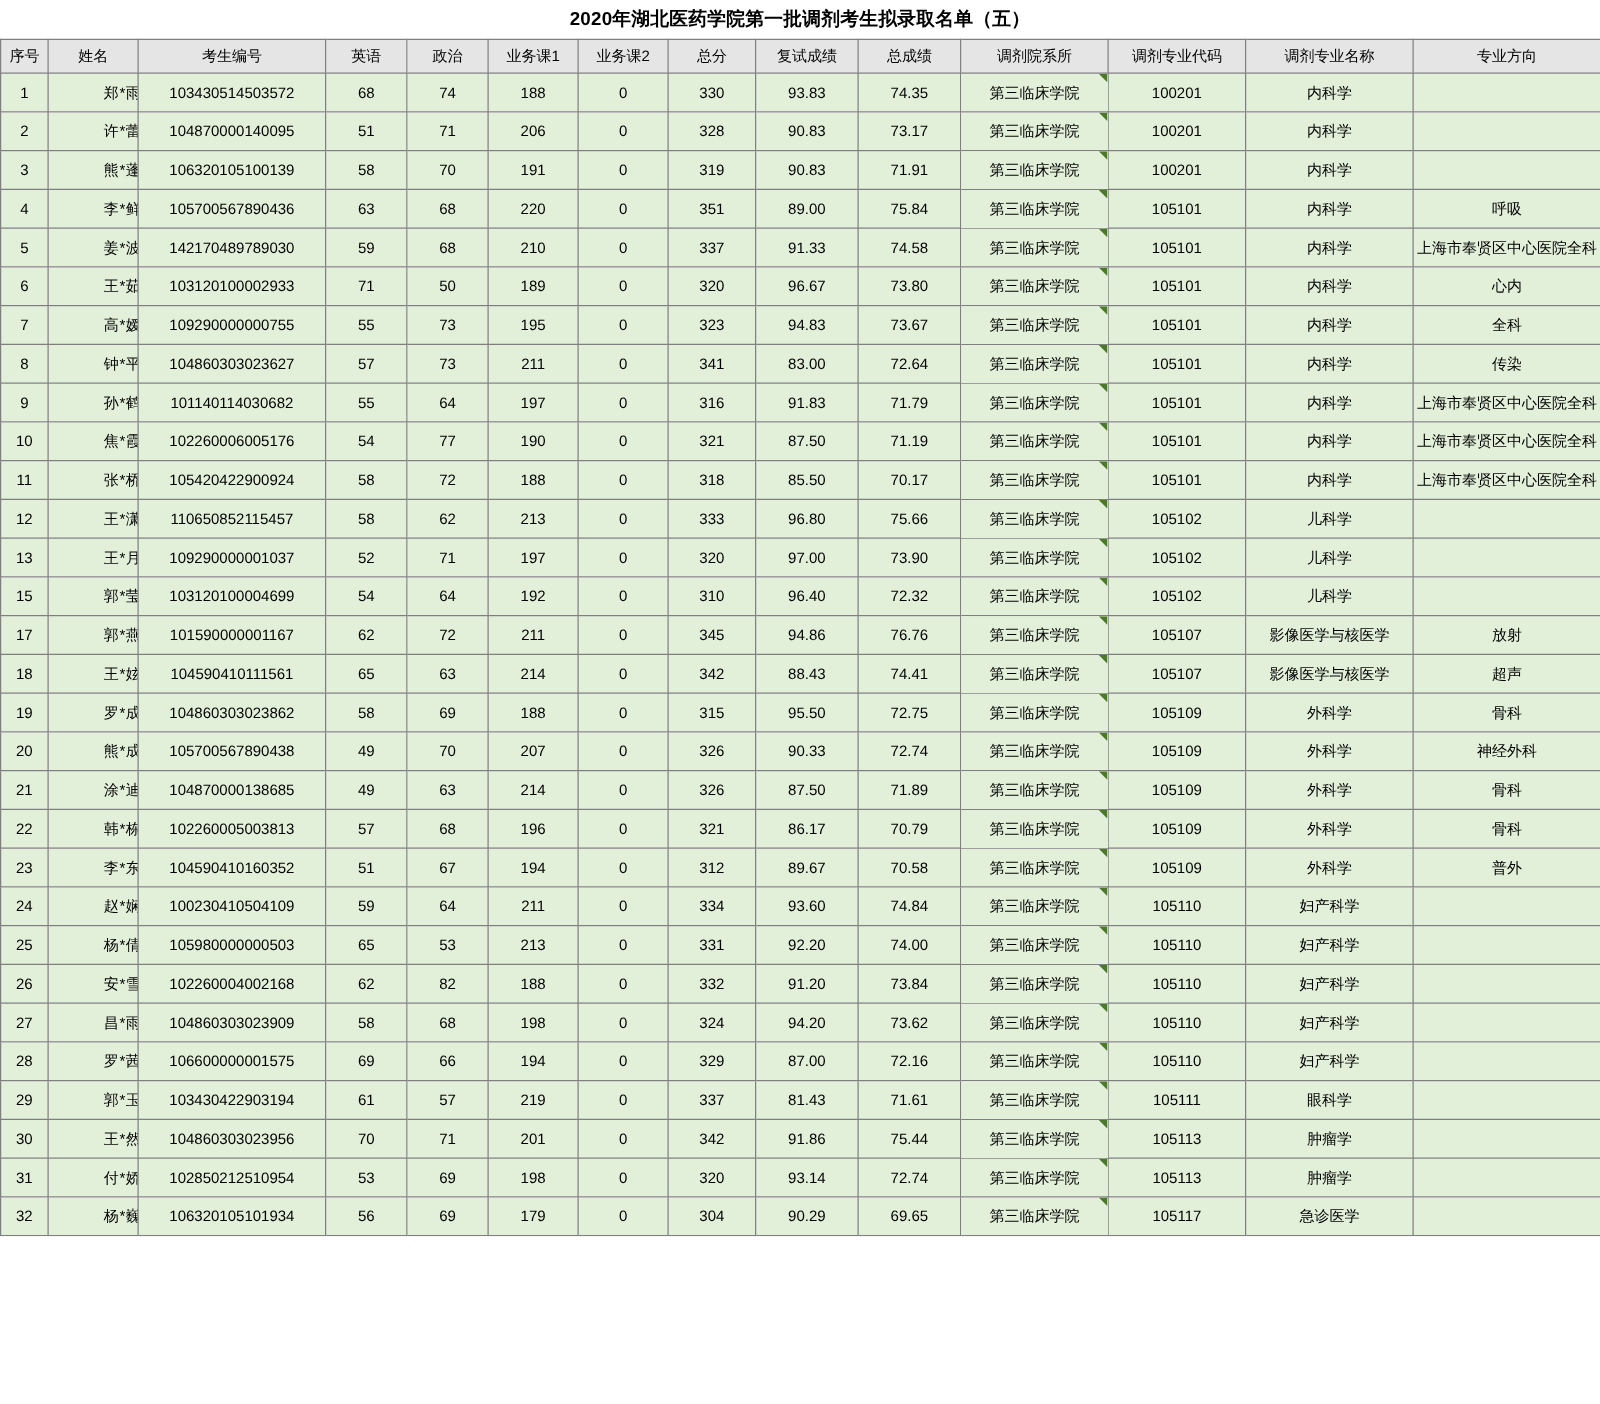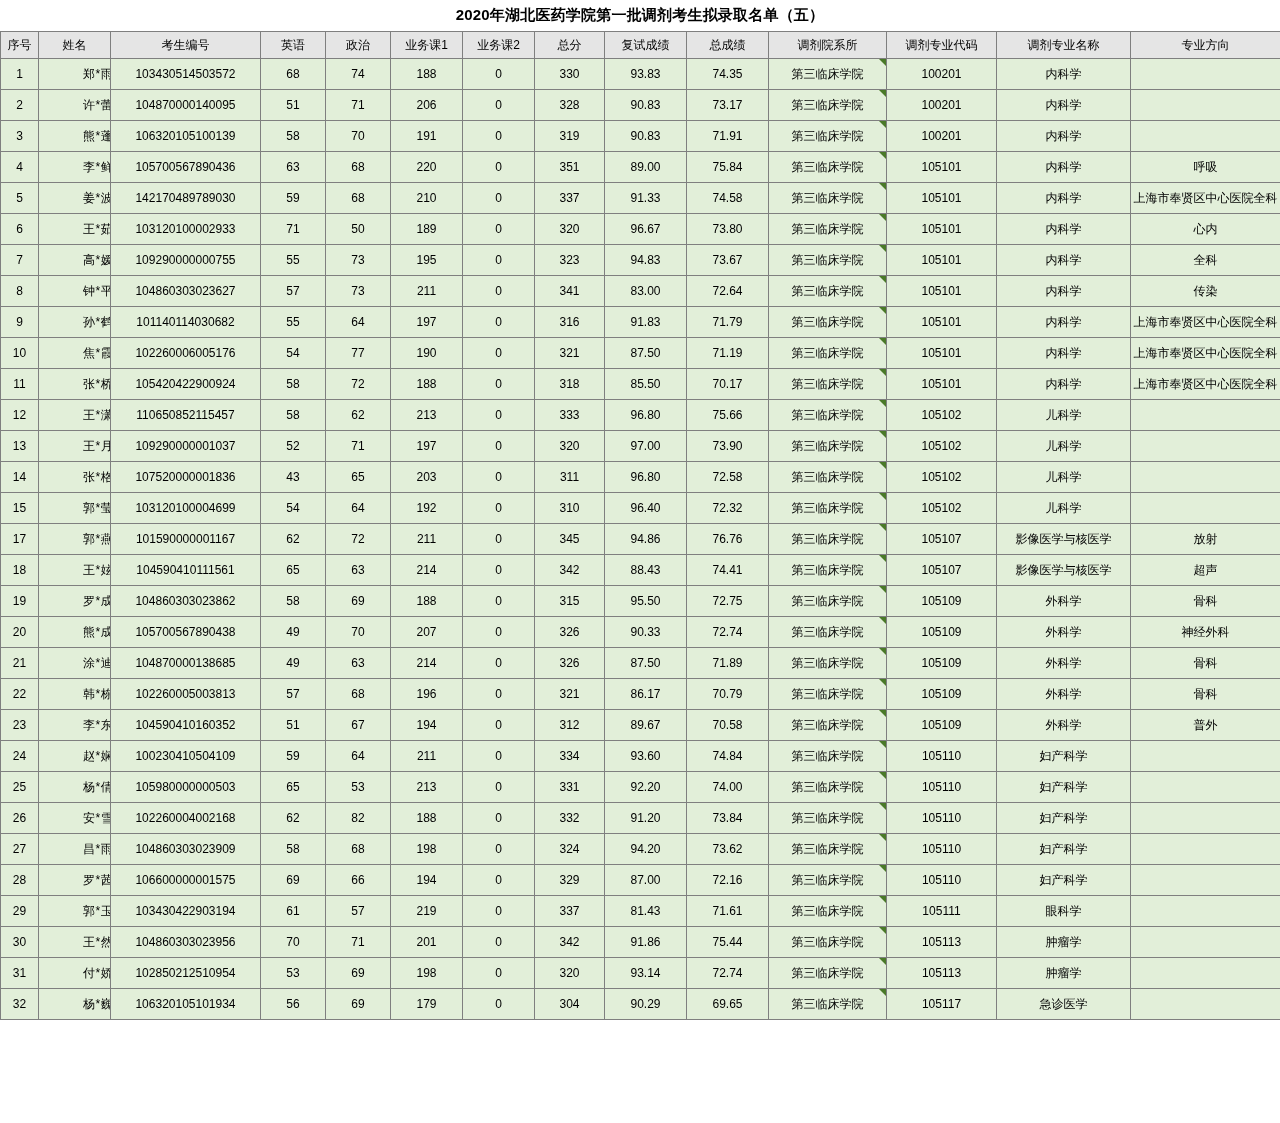--- a/index.html
+++ b/index.html
@@ -323,36 +323,20 @@
           <td>0</td>
           <td>320</td>
           <td>97.00</td>
           <td>73.90</td>
           <td class="dept">第三临床学院</td>
           <td>105102</td>
           <td>儿科学</td>
           <td></td>
         </tr>
         <tr>
-          <td>14</td>
-          <td class="name-cell">张*格</td>
-          <td>107520000001836</td>
-          <td>43</td>
-          <td>65</td>
-          <td>203</td>
-          <td>0</td>
-          <td>311</td>
-          <td>96.80</td>
-          <td>72.58</td>
-          <td class="dept">第三临床学院</td>
-          <td>105102</td>
-          <td>儿科学</td>
-          <td></td>
-        </tr>
-        <tr>
           <td>15</td>
           <td class="name-cell">郭*莹</td>
           <td>103120100004699</td>
           <td>54</td>
           <td>64</td>
           <td>192</td>
           <td>0</td>
           <td>310</td>
           <td>96.40</td>
           <td>72.32</td>

